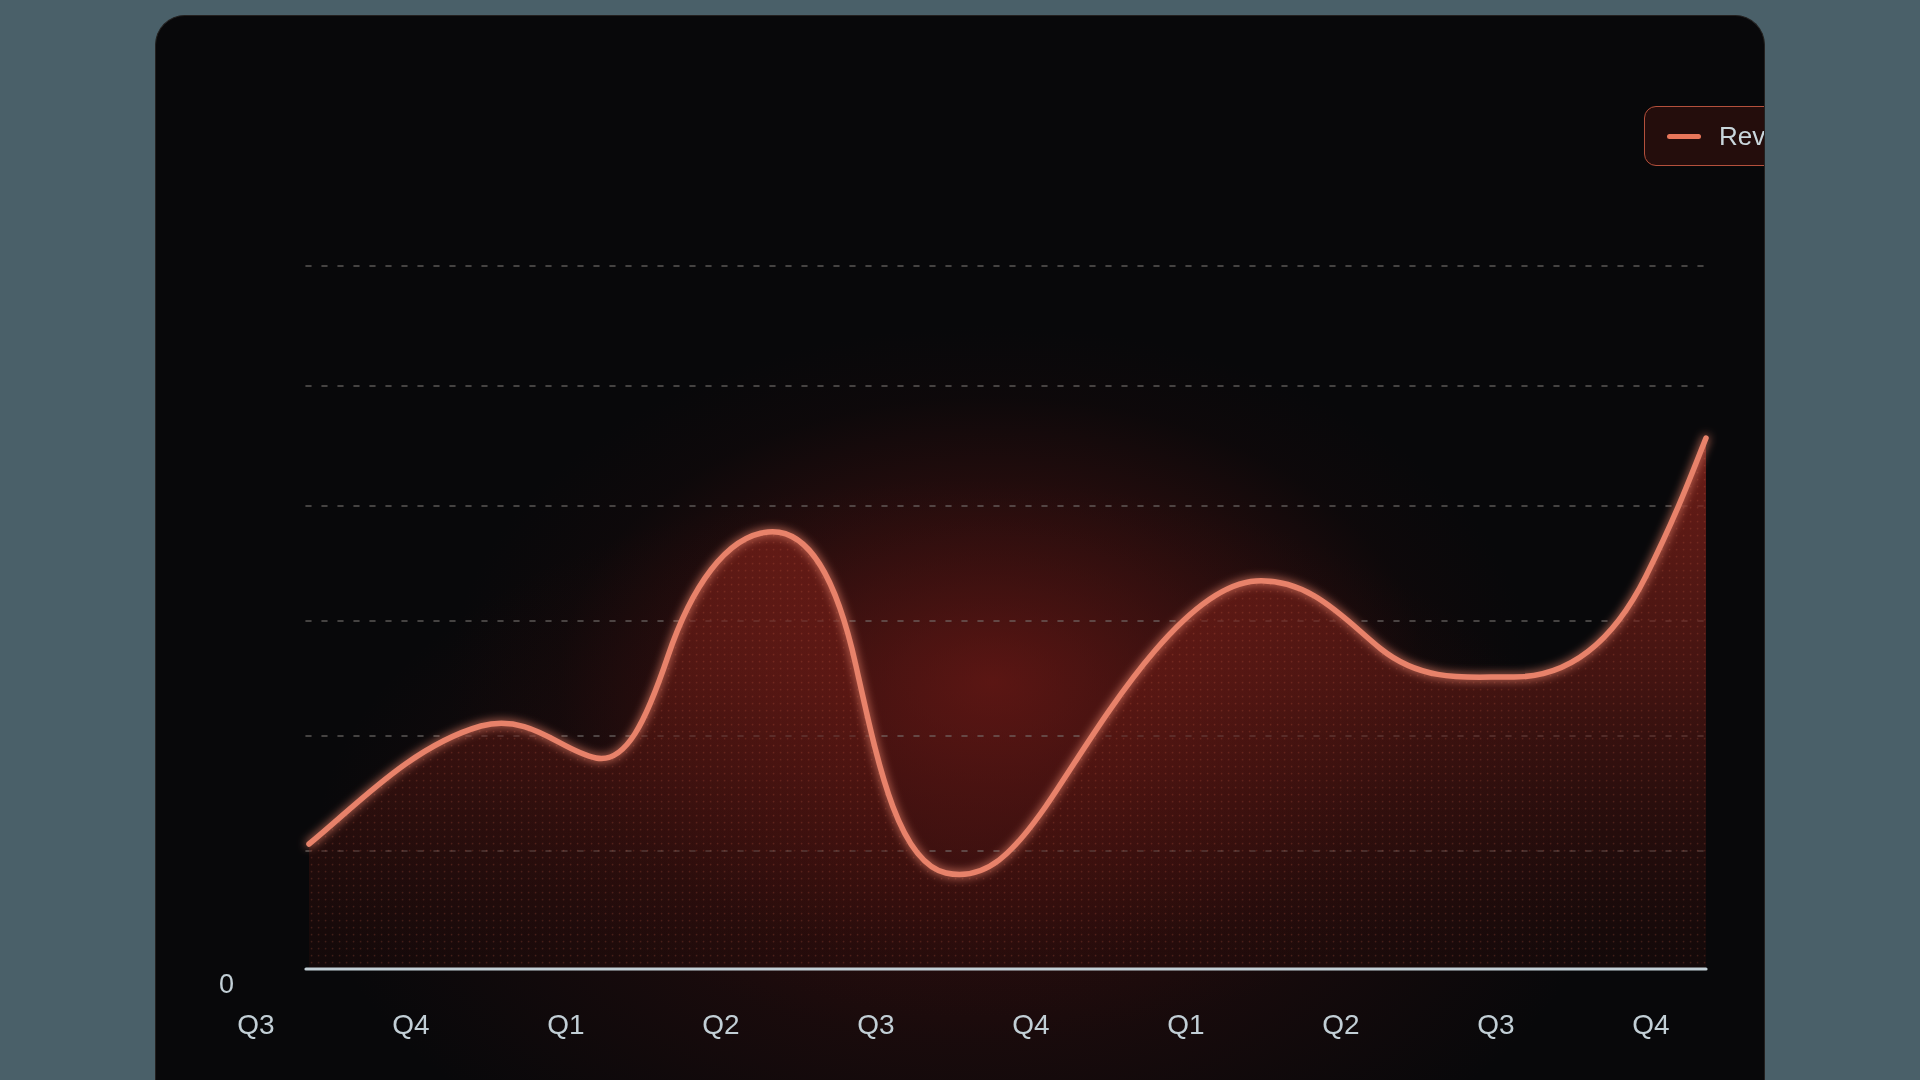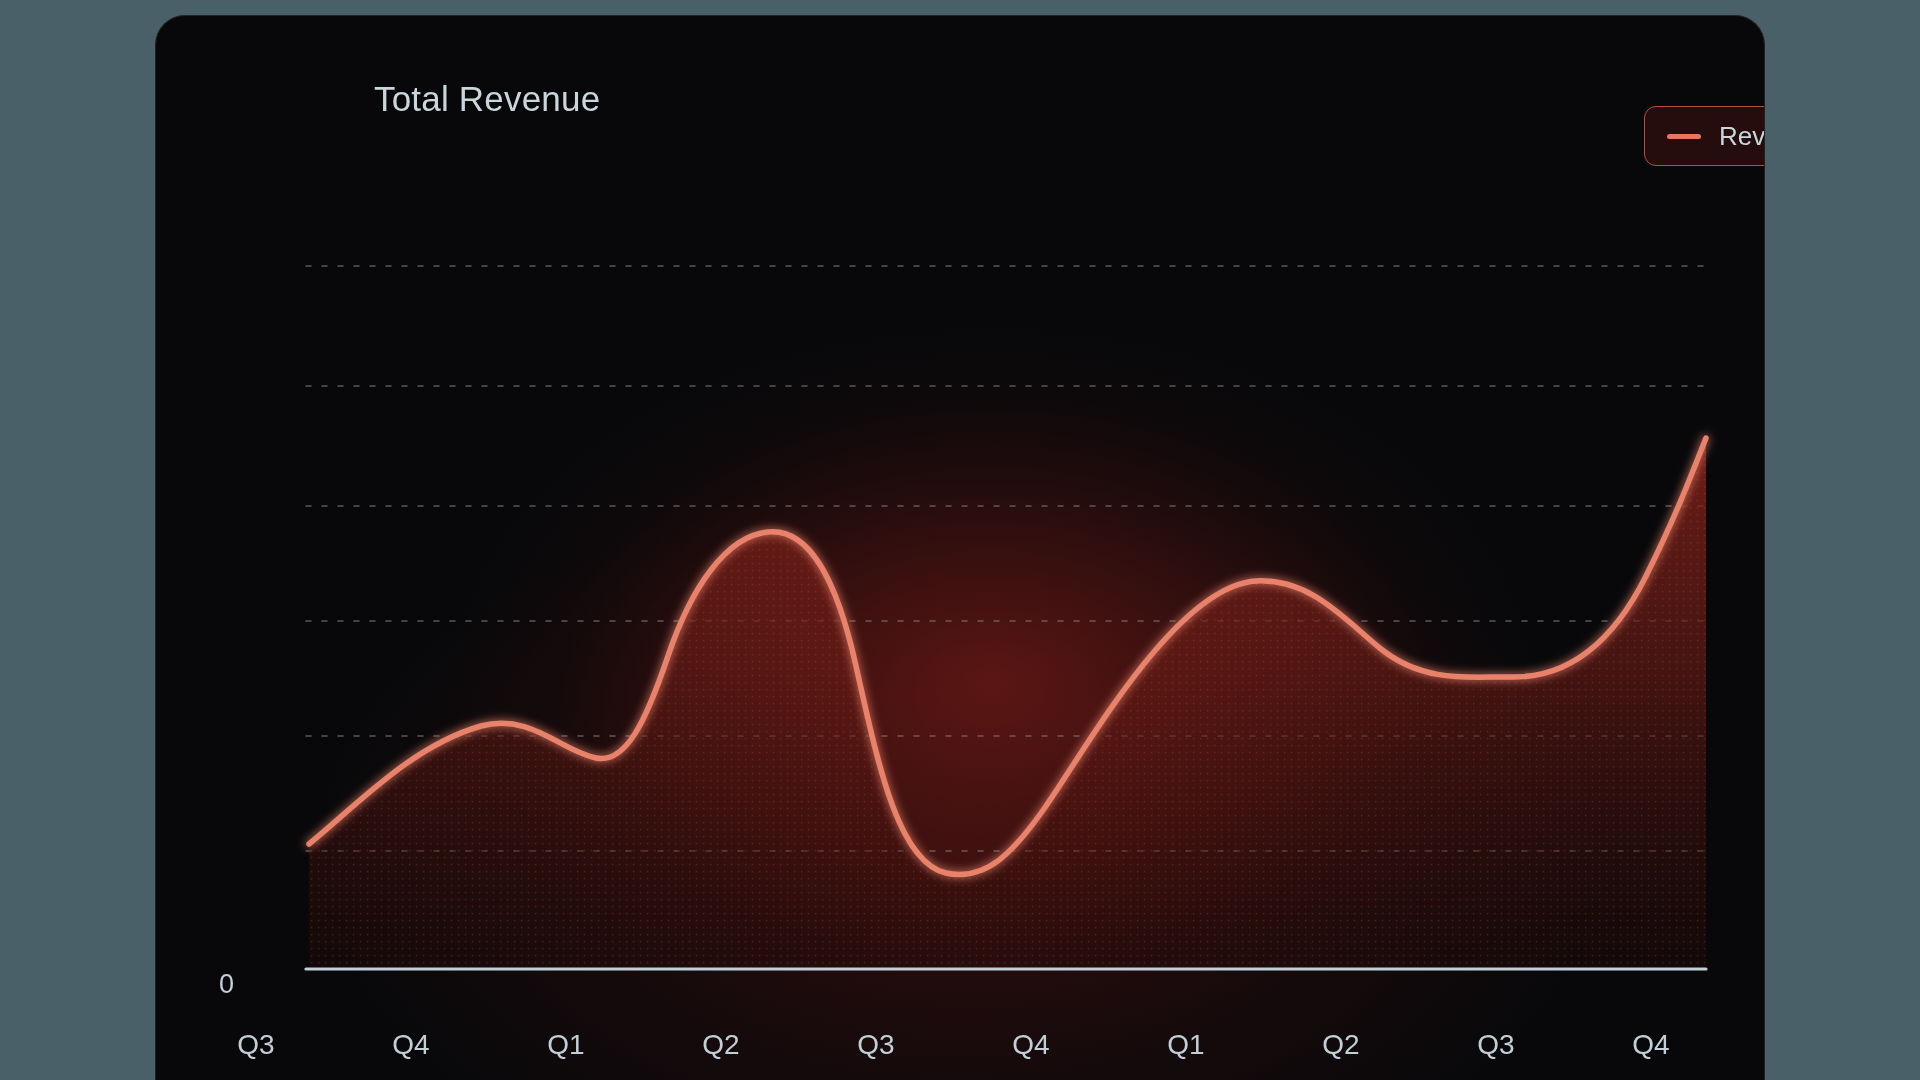--- a/index.html
+++ b/index.html
@@ -94,33 +94,31 @@
     white-space: nowrap;
   }
   #zero-label { left: 63px; top: 953px; }
   .xtick {
     position: absolute;
     top: 993px;
     font-size: 28px;
     color: #c2cfd6;
     transform: translateX(-50%);
     white-space: nowrap;
-    margin-top: 20px;
   }
 </style>
 </head>
 <body>
 
 <div id="root">
 
   <div id="card">
 
     <div id="glow"></div>
 
-    <div id="title">Total Revenue</div>
 
     <div id="legend">
       <span class="dash"></span>
       <span class="lbl">Revenue</span>
     </div>
 
     <div id="plot">
       <svg id="plotsvg" width="1610" height="1075" viewBox="0 0 1610 1075">
         <defs>
           <linearGradient id="areaGrad" x1="0" y1="0" x2="0" y2="1">

